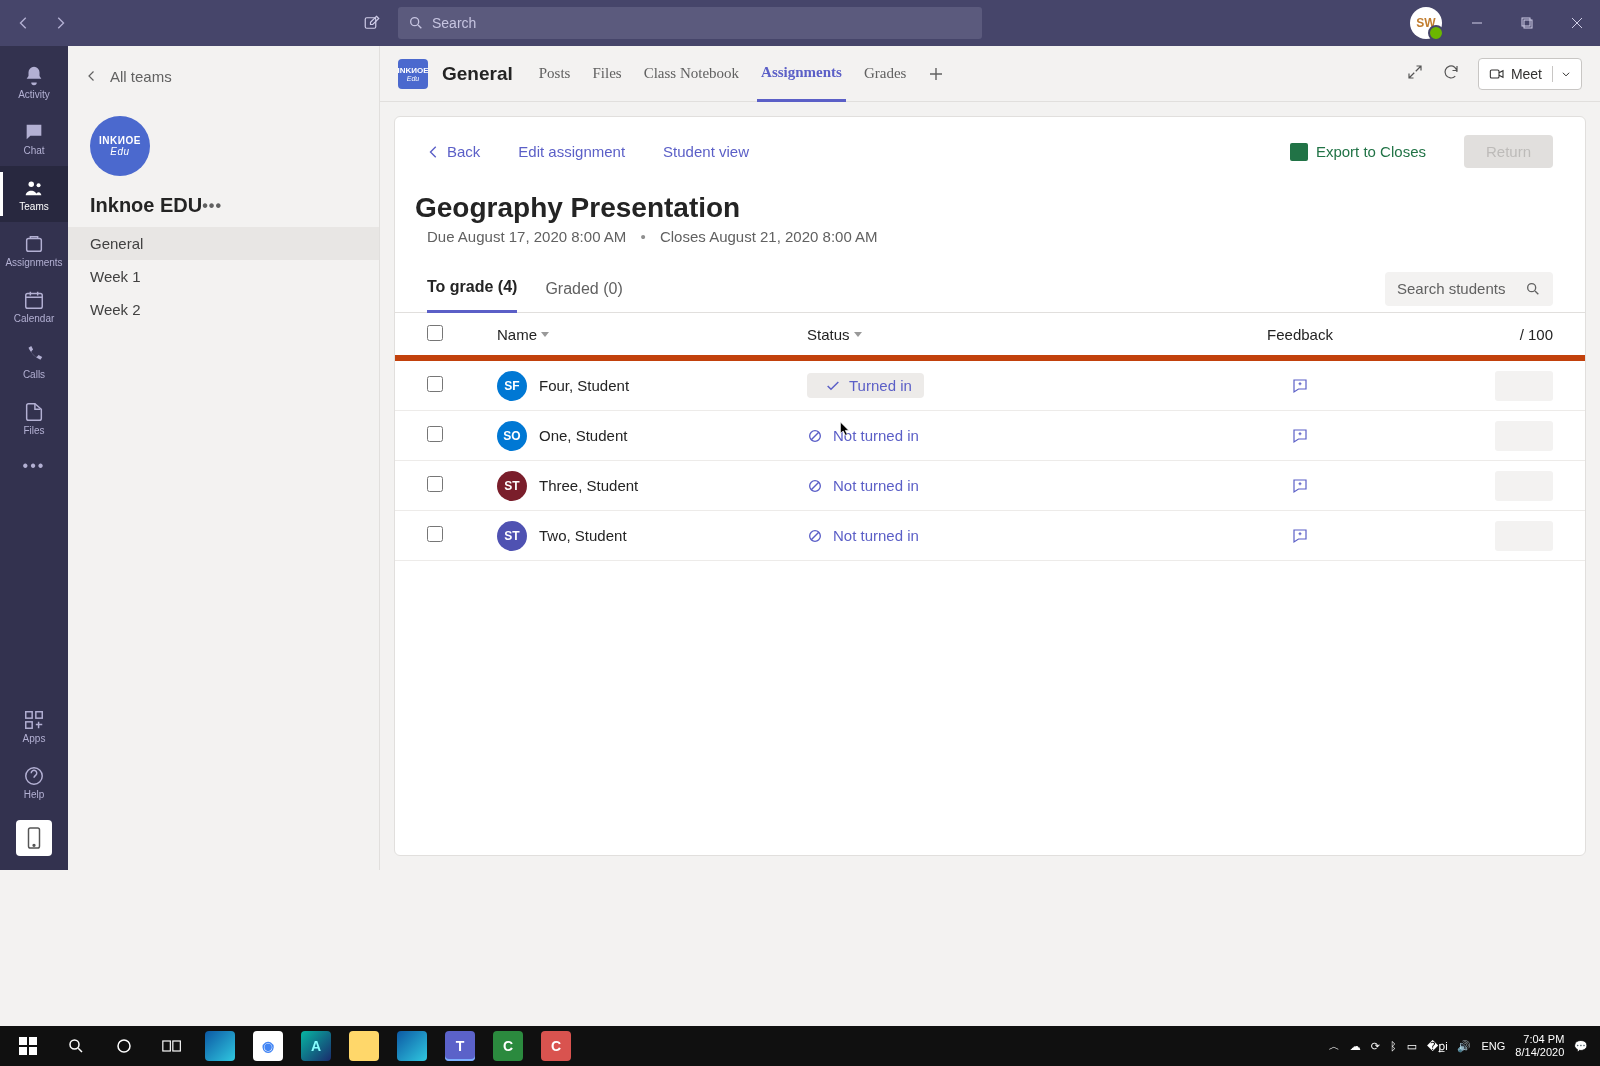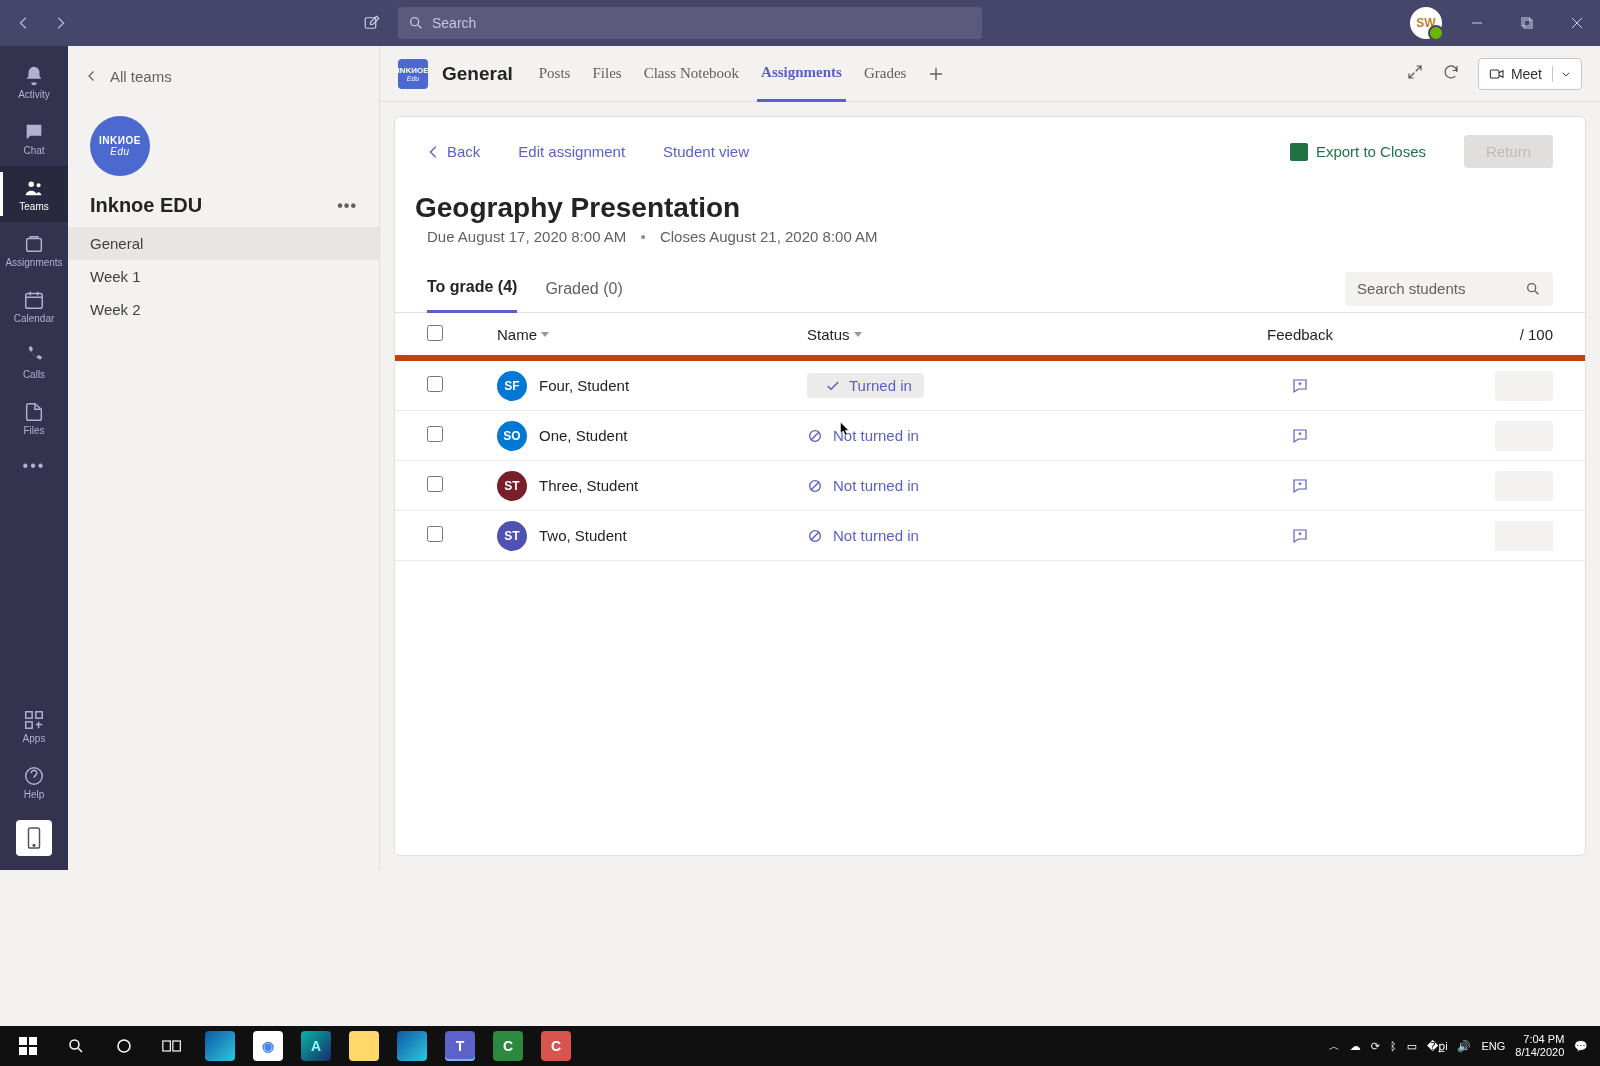--- a/index.html
+++ b/index.html
@@ -24,21 +24,21 @@
 .rail-item.active::before { content: ""; position: absolute; left: 0; top: 6px; bottom: 6px; width: 3px; background: #fff; }
 .rail-item svg { width: 22px; height: 22px; }
 .rail-spacer { flex: 1; }
 .rail-mobile { width: 36px; height: 36px; background: #fff; border-radius: 4px; display: flex; align-items: center; justify-content: center; margin: 10px 0 14px; color: #555; }
 
 
 .leftpanel { position: absolute; top: 46px; left: 68px; width: 312px; height: 824px; background: #f3f2f1; border-right: 1px solid #e1dfdd; }
 .lp-back { height: 60px; display: flex; align-items: center; padding: 0 18px; color: #616161; font-size: 15px; cursor: pointer; gap: 12px; }
 .lp-teamicon { width: 60px; height: 60px; border-radius: 50%; background: #4b69ce; margin: 10px 0 0 22px; display: flex; flex-direction: column; align-items: center; justify-content: center; color: #fff; font-size: 10px; font-weight: 700; letter-spacing: .5px; }
 .lp-teamicon .sub { font-style: italic; font-weight: 400; font-size: 10px; }
-.lp-title-row { display: flex; align-items: center; justify-content: space-between; padding: 18px 22px 10px; }
+.lp-title-row { display: flex; align-items: center; padding: 18px 22px 10px; }
 .lp-title-row h2 { font-size: 20px; font-weight: 700; color: #242424; }
 .lp-more { color: #616161; font-weight: bold; letter-spacing: 1px; cursor: pointer; }
 .lp-channel { padding: 8px 22px; font-size: 15px; color: #414141; cursor: pointer; }
 .lp-channel.active { background: #e8e6e4; }
 
 
 .main { position: absolute; top: 46px; left: 380px; right: 0; height: 824px; background: #f3f2f1; display: flex; flex-direction: column; }
 .chan-header { height: 56px; border-bottom: 1px solid #e1dfdd; display: flex; align-items: center; padding: 0 18px; gap: 14px; font-size: 15px; color: #616161; }
 .chan-avatar { width: 30px; height: 30px; border-radius: 4px; background: #4b69ce; color: #fff; font-size: 8px; font-weight: 700; display: flex; flex-direction: column; align-items: center; justify-content: center; }
 .chan-avatar .sub { font-size: 7px; font-style: italic; font-weight: 400; }
@@ -60,21 +60,21 @@
 .return-btn { background: #e1dfdd; color: #bdbbb9; border-radius: 4px; padding: 8px 22px; font-size: 15px; cursor: default; }
 
 .assign-title { padding: 24px 20px 4px; font-size: 28px; font-weight: 600; color: #242424; }
 .assign-meta { padding: 0 32px 20px; font-size: 15px; color: #616161; }
 .assign-meta .dot { margin: 0 10px; color: #909090; }
 
 .gradetabs { display: flex; align-items: center; padding: 0 32px; border-bottom: 1px solid #e1dfdd; gap: 28px; height: 48px; font-size: 16px; color: #616161; }
 .gtab { height: 48px; display: flex; align-items: center; cursor: pointer; }
 .gtab.active { color: #242424; border-bottom: 3px solid #5b5fc7; font-weight: 600; }
 .gradetabs .spacer { flex: 1; }
-.search-students { background: #f3f2f1; border-radius: 4px; height: 34px; width: 208px; display: flex; align-items: center; padding: 0 12px; color: #616161; font-size: 15px; gap: 8px; }
+.search-students { background: #f3f2f1; border-radius: 4px; height: 34px; width: 168px; display: flex; align-items: center; padding: 0 12px; color: #616161; font-size: 15px; gap: 8px; }
 
 .gtable-head, .grow { display: grid; grid-template-columns: 70px 310px 350px 1fr 110px; align-items: center; padding: 0 32px; }
 .gtable-head { height: 48px; border-bottom: 6px solid #c2410c; font-size: 15px; color: #242424; }
 .gtable-head .sortcol { display: flex; align-items: center; gap: 4px; cursor: pointer; }
 .grow { height: 50px; border-bottom: 1px solid #edebe9; font-size: 15px; color: #242424; }
 .checkcell input { width: 16px; height: 16px; }
 .namecell { display: flex; align-items: center; gap: 12px; }
 .stavatar { width: 30px; height: 30px; border-radius: 50%; display: flex; align-items: center; justify-content: center; color: #fff; font-size: 12px; font-weight: 600; }
 .av-blue  { background: #0078d4; }
 .av-indigo{ background: #4f52b2; }

